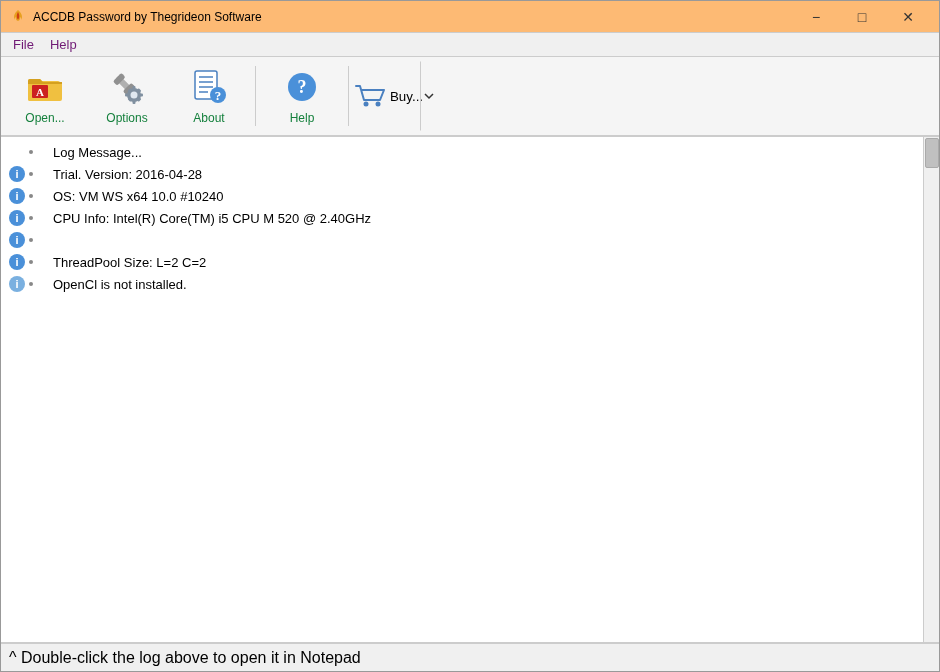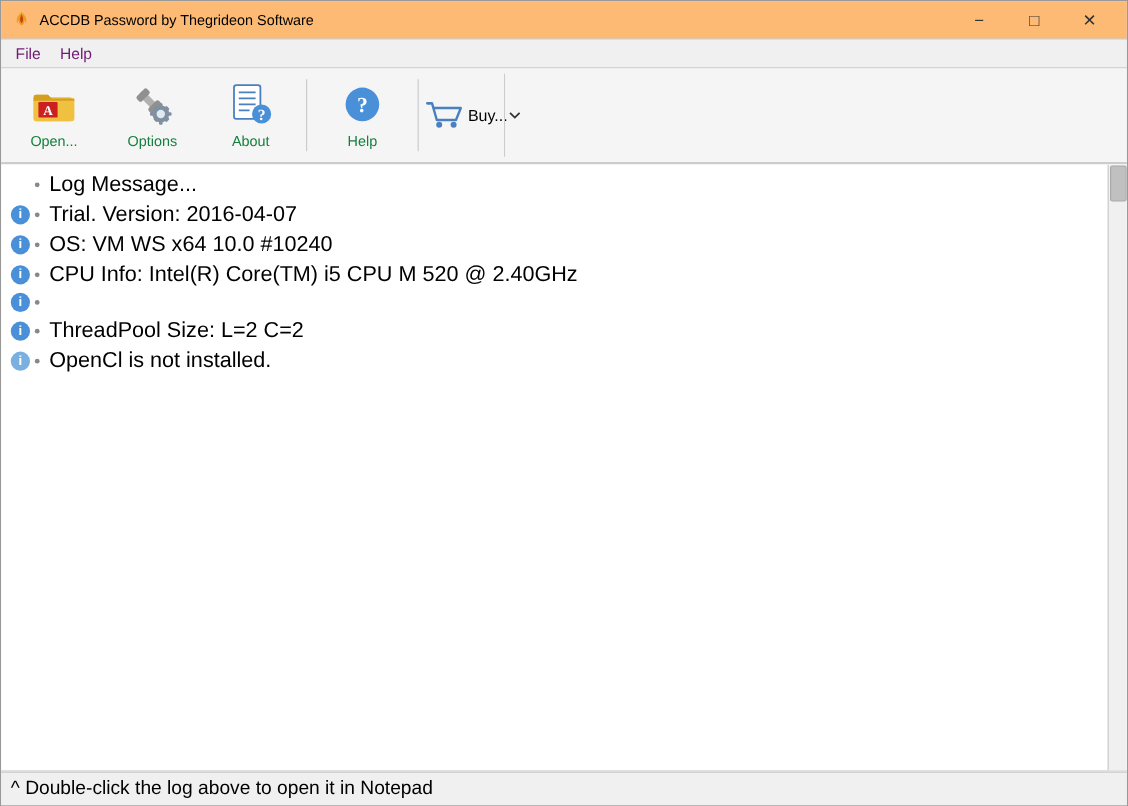--- a/index.html
+++ b/index.html
@@ -180,22 +180,23 @@
       display: flex;
       align-items: center;
       justify-content: center;
       flex-shrink: 0;
       margin-right: 4px;
     }
     .info-icon-light {
       background: #7ab0e0;
     }
     .log-text {
-      font-size: 18px;
+      font-size: 13px;
       color: #000;
+      margin-left: 12px;
     }
     .scroll-track {
       position: absolute;
       right: 0;
       top: 0;
       width: 16px;
       height: 100%;
       background: #f0f0f0;
       border-left: 1px solid #ccc;
     }
@@ -343,21 +344,21 @@
 
       <div class="log-row">
         <div style="width:16px; margin-right:4px;"></div>
         <div class="log-dot"></div>
         <span class="log-text">Log Message...</span>
       </div>
 
       <div class="log-row">
         <div class="info-icon">i</div>
         <div class="log-dot"></div>
-        <span class="log-text">Trial. Version: 2016-04-07</span>
+        <span class="log-text">Trial. Version: 2016-04-28</span>
       </div>
 
       <div class="log-row">
         <div class="info-icon">i</div>
         <div class="log-dot"></div>
         <span class="log-text">OS: VM WS x64 10.0 #10240</span>
       </div>
 
       <div class="log-row">
         <div class="info-icon">i</div>

